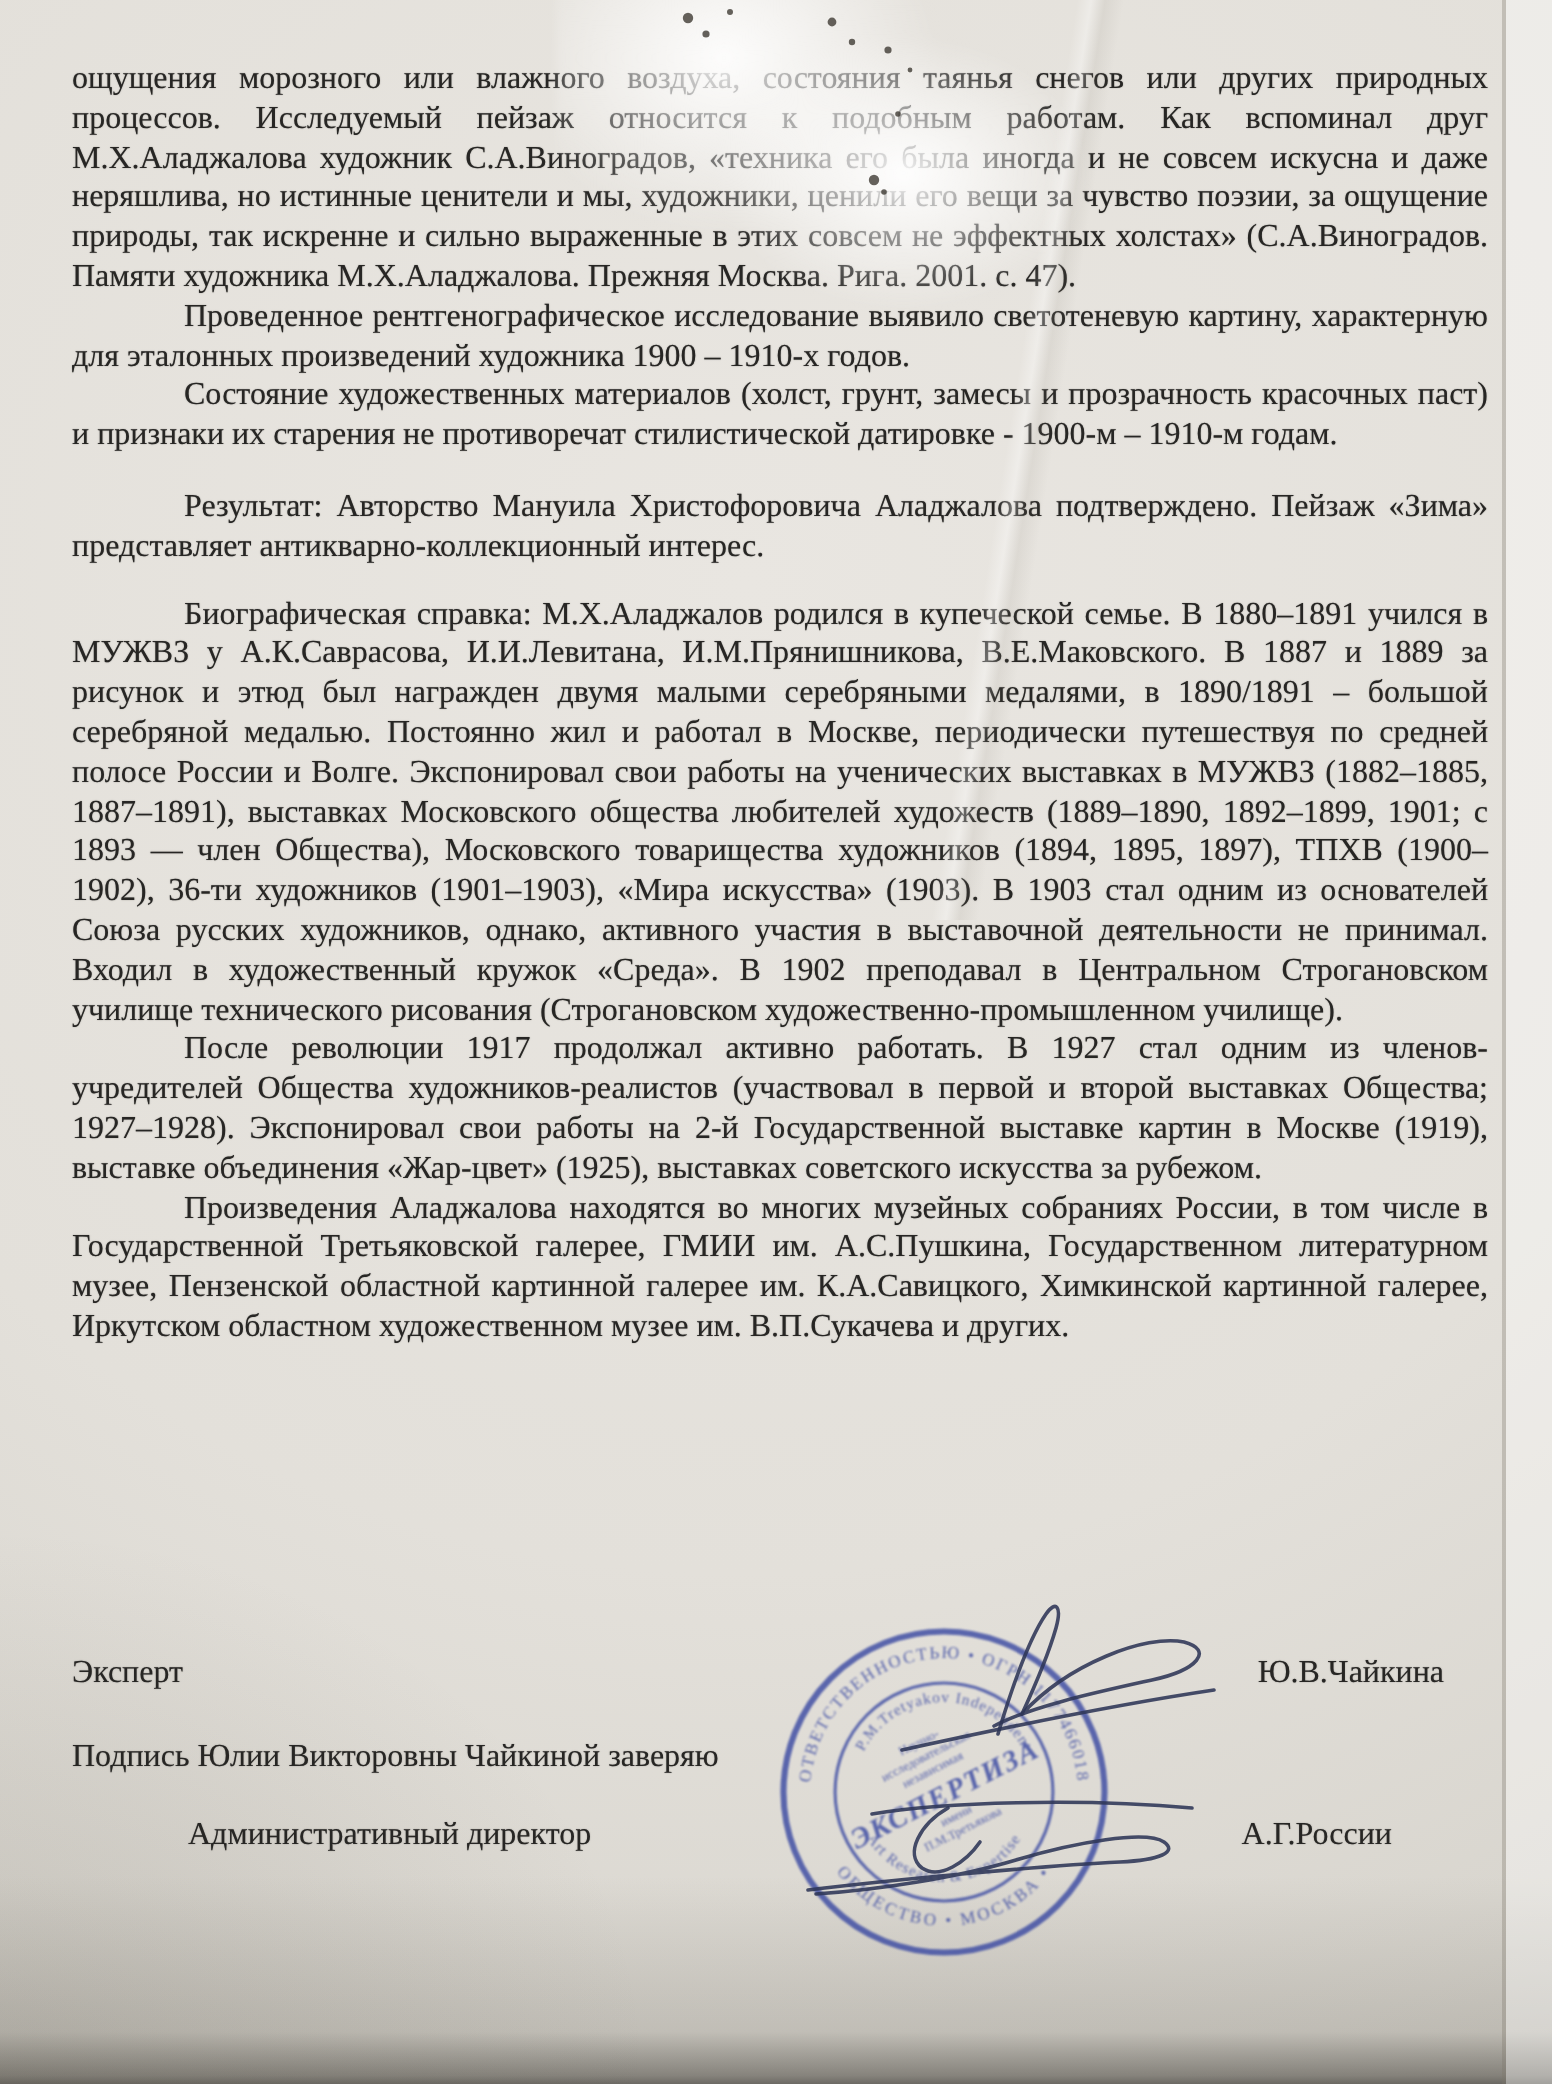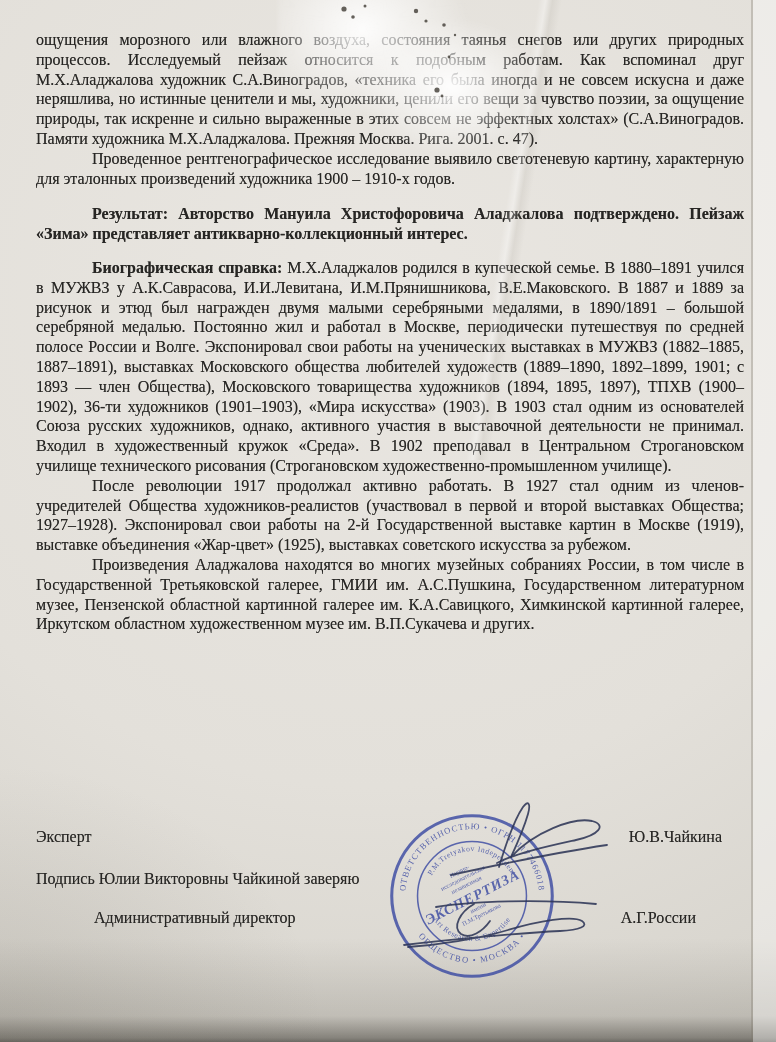--- a/index.html
+++ b/index.html
@@ -24,41 +24,42 @@
     background:linear-gradient(99deg, rgba(0,0,0,0) 47%, rgba(255,255,255,.6) 50%, rgba(140,134,122,.22) 53%, rgba(0,0,0,0) 57%);}
   .specks{position:absolute;left:0;top:0;pointer-events:none;}
   
   .doc{position:absolute;left:36px;top:30px;width:708px;color:#272624;
        font-size:16px;line-height:19.8px;text-align:justify;
        text-shadow:0 0 .6px rgba(40,38,35,.55);}
   .doc p{margin:0;}
   .ind{text-indent:56px;}
   .mt1{margin-top:16px !important;}
   .mt2{margin-top:14px !important;}
-  .bold{font-weight:bold;}
+  .bold{font-weight:normal;}
   
   .sigrow{position:absolute;color:#272624;font-size:16px;text-shadow:0 0 .6px rgba(40,38,35,.5);}
   .row-expert{top:828px;left:36px;right:54px;display:flex;justify-content:space-between;}
   .row-certify{top:870px;left:36px;}
   .row-director{top:909px;left:94px;right:80px;display:flex;justify-content:space-between;}
   
   .stamp{position:absolute;left:386px;top:810px;width:172px;height:172px;opacity:.82;filter:blur(.4px);}
   .stamp text, .stamp textPath{fill:#3c4ba3;}
   
   .ink{position:absolute;left:0;top:0;pointer-events:none;}
   .ink path{fill:none;stroke:#2e3657;stroke-width:1.8;stroke-linecap:round;opacity:.88;}
 </style>
 </head>
 <body>
 
 <div class="photo">
 
   <div class="doc">
     <p><span>ощущения морозного или влажного воздуха, состояния таянья снегов или других природных процессов. Исследуемый пейзаж относится к подобным работам. Как вспоминал друг М.Х.Аладжалова художник С.А.Виноградов, «техника его была иногда и не совсем искусна и даже неряшлива, но истинные ценители и мы, художники, ценили его вещи за чувство поэзии, за ощущение природы, так искренне и сильно выраженные в этих совсем не эффектных холстах» (С.А.Виноградов. Памяти художника М.Х.Аладжалова. Прежняя Москва. Рига. 2001. с. 47).</span></p>
     <p class="ind"><span>Проведенное рентгенографическое исследование выявило светотеневую картину, характерную для эталонных произведений художника 1900 – 1910-х годов.</span></p>
+    <p class="ind"><span>Состояние художественных материалов (холст, грунт, замесы и прозрачность красочных паст) и признаки их старения не противоречат стилистической датировке - 1900-м – 1910-м годам.</span></p>
     <p class="ind mt1 bold"><span>Результат:</span><span> Авторство Мануила Христофоровича Аладжалова подтверждено. Пейзаж «Зима» представляет антикварно-коллекционный интерес.</span></p>
     <p class="ind mt2"><span class="bold">Биографическая справка:</span><span> М.Х.Аладжалов родился в купеческой семье. В 1880–1891 учился в МУЖВЗ у А.К.Саврасова, И.И.Левитана, И.М.Прянишникова, В.Е.Маковского. В 1887 и 1889 за рисунок и этюд был награжден двумя малыми серебряными медалями, в 1890/1891 – большой серебряной медалью. Постоянно жил и работал в Москве, периодически путешествуя по средней полосе России и Волге. Экспонировал свои работы на ученических выставках в МУЖВЗ (1882–1885, 1887–1891), выставках Московского общества любителей художеств (1889–1890, 1892–1899, 1901; с 1893 — член Общества), Московского товарищества художников (1894, 1895, 1897), ТПХВ (1900–1902), 36-ти художников (1901–1903), «Мира искусства» (1903). В 1903 стал одним из основателей Союза русских художников, однако, активного участия в выставочной деятельности не принимал. Входил в художественный кружок «Среда». В 1902 преподавал в Центральном Строгановском училище технического рисования (Строгановском художественно-промышленном училище).</span></p>
     <p class="ind"><span>После революции 1917 продолжал активно работать. В 1927 стал одним из членов-учредителей Общества художников-реалистов (участвовал в первой и второй выставках Общества; 1927–1928). Экспонировал свои работы на 2-й Государственной выставке картин в Москве (1919), выставке объединения «Жар-цвет» (1925), выставках советского искусства за рубежом.</span></p>
     <p class="ind"><span>Произведения Аладжалова находятся во многих музейных собраниях России, в том числе в Государственной Третьяковской галерее, ГМИИ им. А.С.Пушкина, Государственном литературном музее, Пензенской областной картинной галерее им. К.А.Савицкого, Химкинской картинной галерее, Иркутском областном художественном музее им. В.П.Сукачева и других.</span></p>
   </div>
 
   <div class="sigrow row-expert">
     <span>Эксперт</span>
     <span>Ю.В.Чайкина</span>
   </div>

